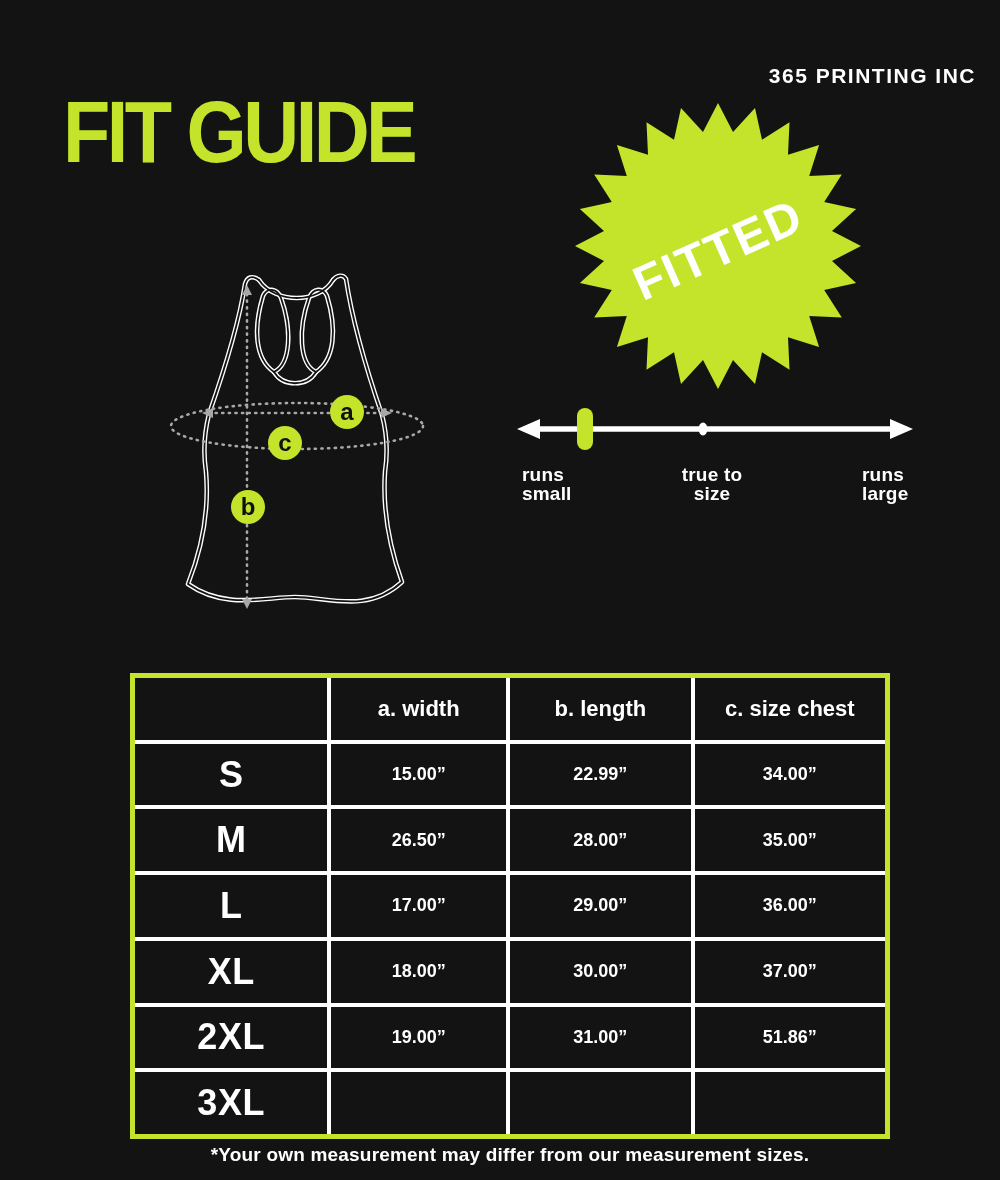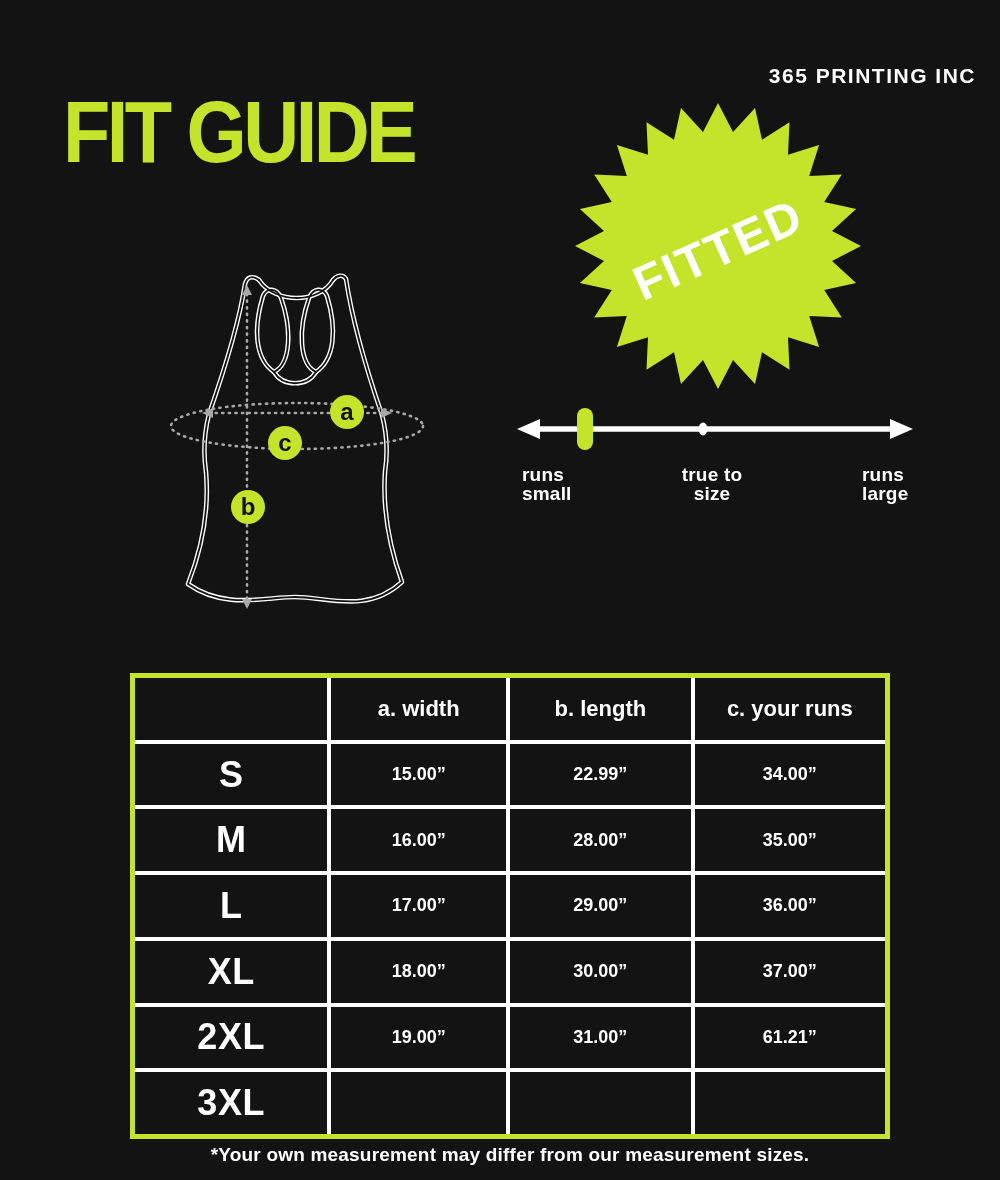--- a/index.html
+++ b/index.html
@@ -162,46 +162,46 @@
     <div class="scale-label pos-right">
       <span>runs</span>
       <span>large</span>
     </div>
   </div>
 
   <div class="size-table">
     <div class="cell head"></div>
     <div class="cell head">a. width</div>
     <div class="cell head">b. length</div>
-    <div class="cell head">c. your runs</div>
+    <div class="cell head">c. size chest</div>
 
     <div class="cell size">S</div>
     <div class="cell val">15.00”</div>
     <div class="cell val">22.99”</div>
     <div class="cell val">34.00”</div>
 
     <div class="cell size">M</div>
-    <div class="cell val">16.00”</div>
+    <div class="cell val">26.50”</div>
     <div class="cell val">28.00”</div>
     <div class="cell val">35.00”</div>
 
     <div class="cell size">L</div>
     <div class="cell val">17.00”</div>
     <div class="cell val">29.00”</div>
     <div class="cell val">36.00”</div>
 
     <div class="cell size">XL</div>
     <div class="cell val">18.00”</div>
     <div class="cell val">30.00”</div>
     <div class="cell val">37.00”</div>
 
     <div class="cell size">2XL</div>
     <div class="cell val">19.00”</div>
     <div class="cell val">31.00”</div>
-    <div class="cell val">61.21”</div>
+    <div class="cell val">51.86”</div>
 
     <div class="cell size">3XL</div>
     <div class="cell val"></div>
     <div class="cell val"></div>
     <div class="cell val"></div>
   </div>
 
   <div class="footnote">*Your own measurement may differ from our measurement sizes.</div>
 
 </div>

